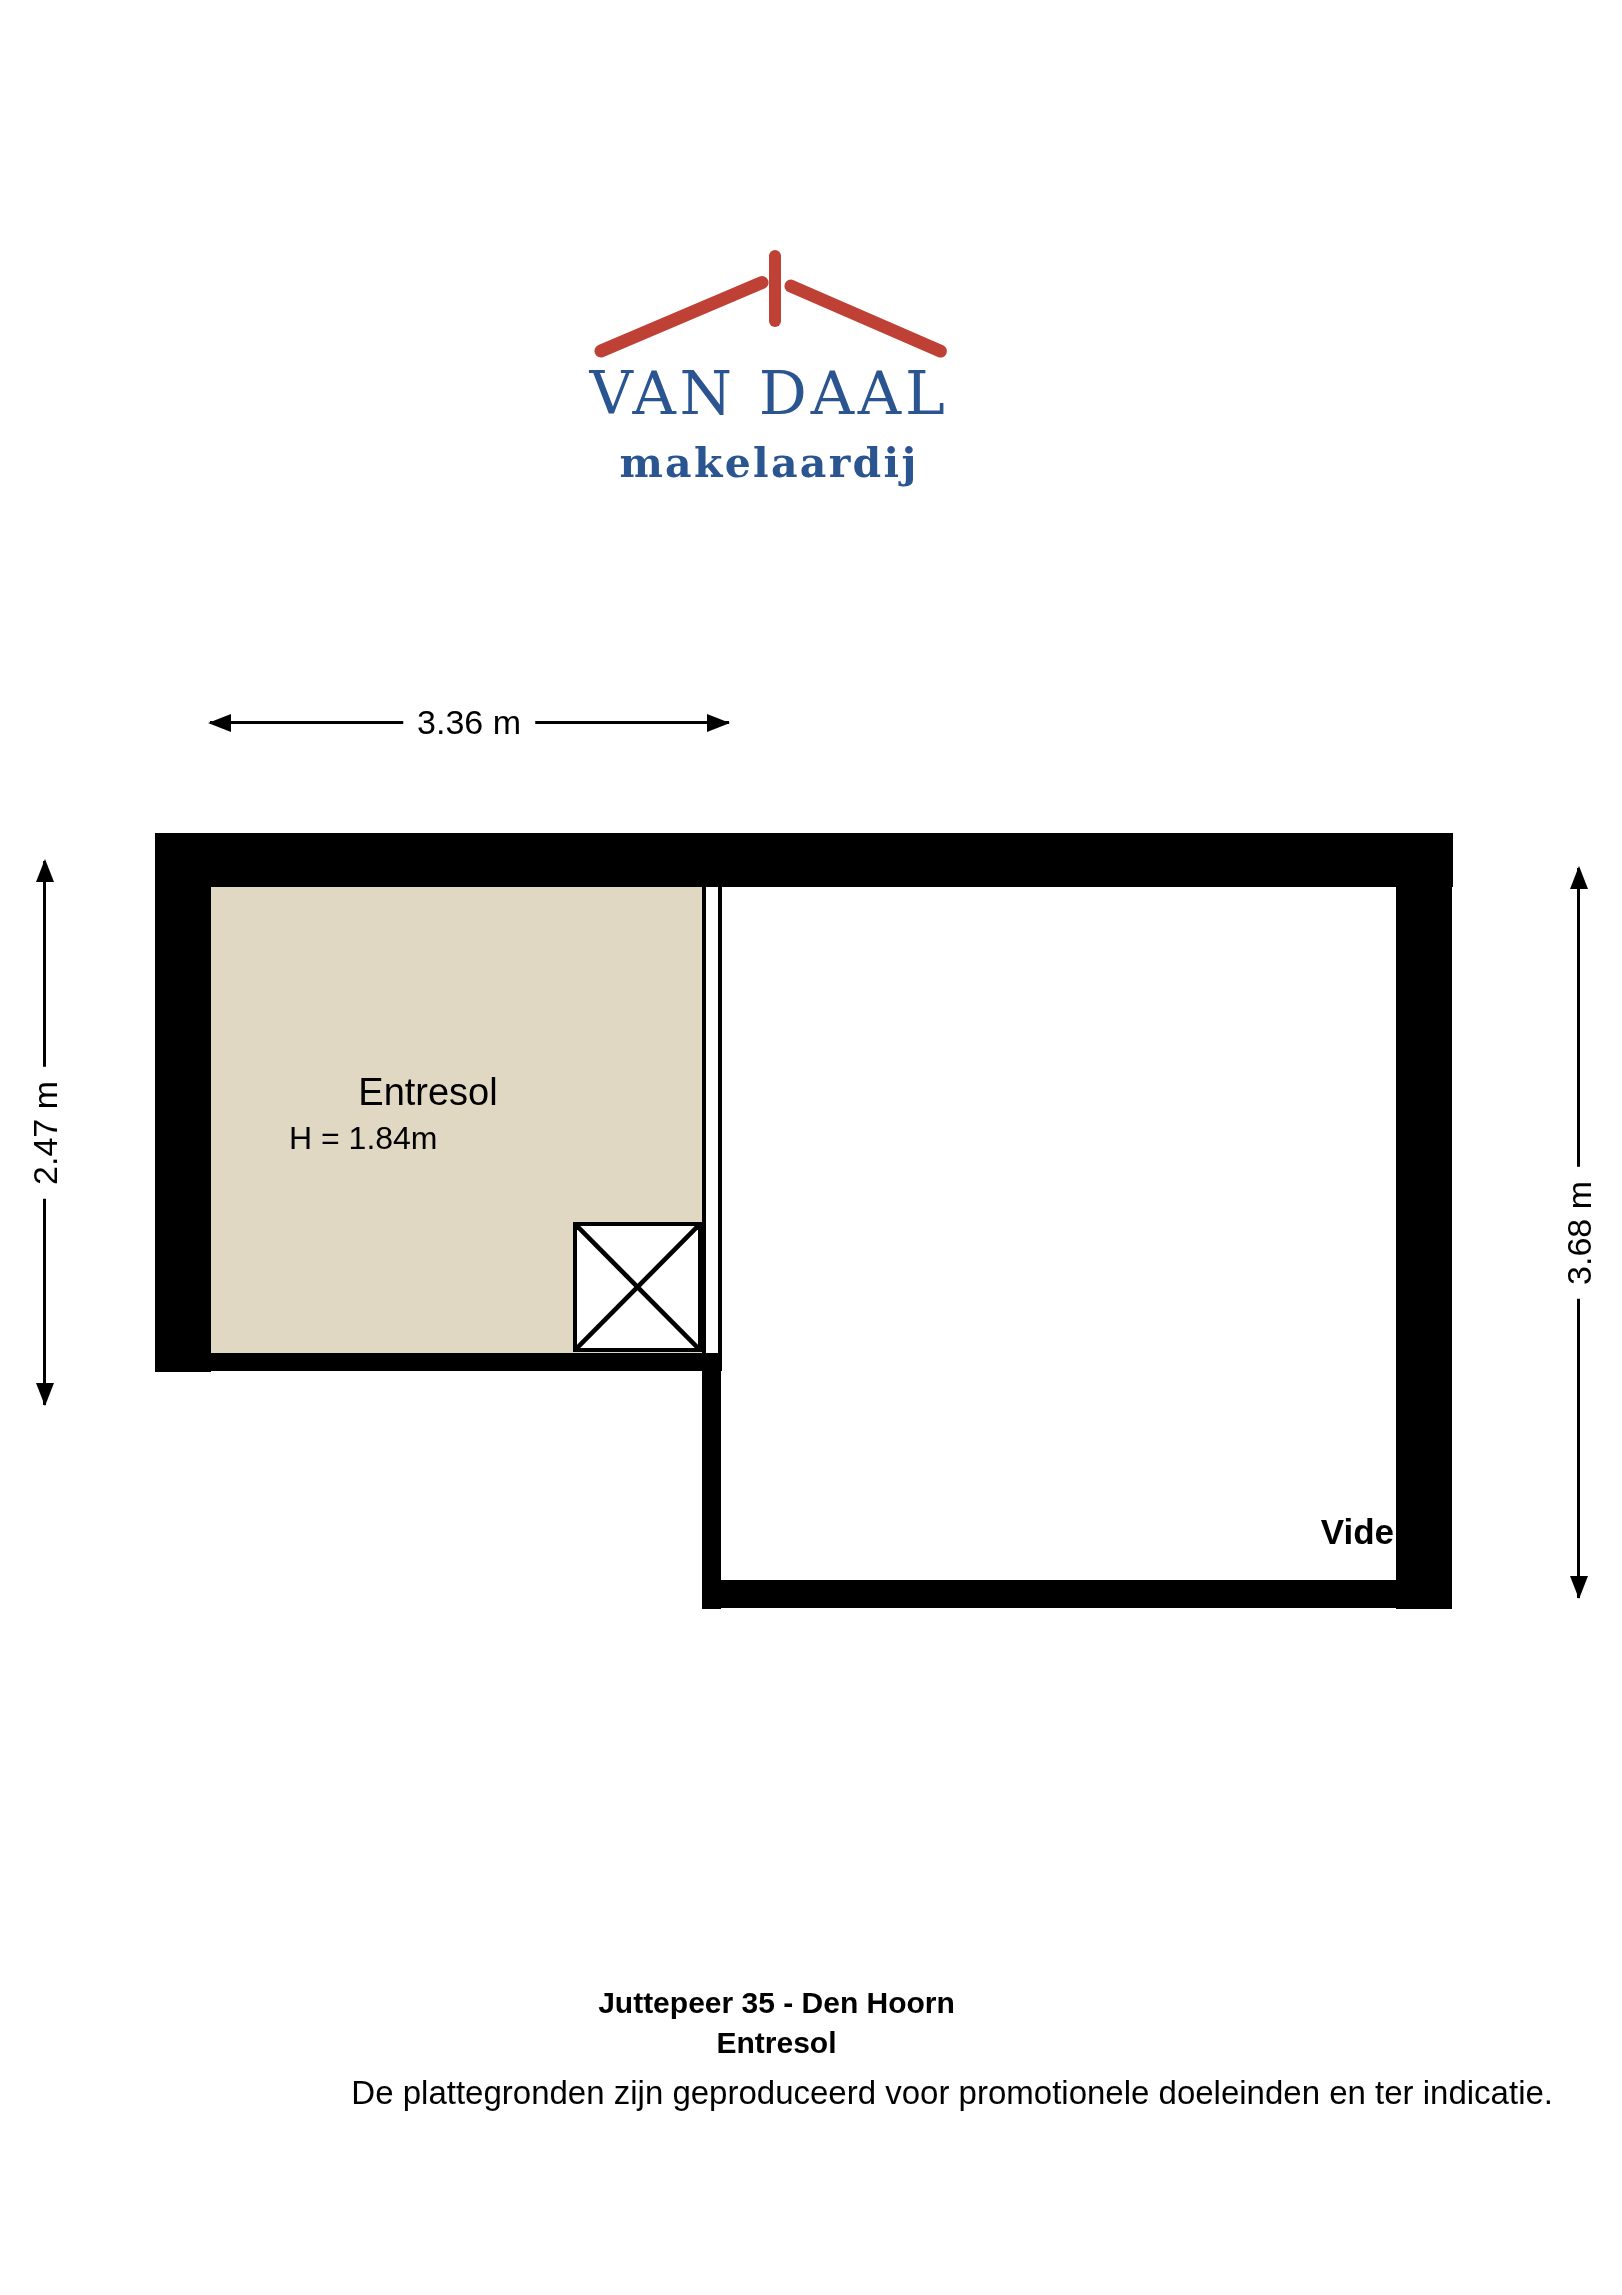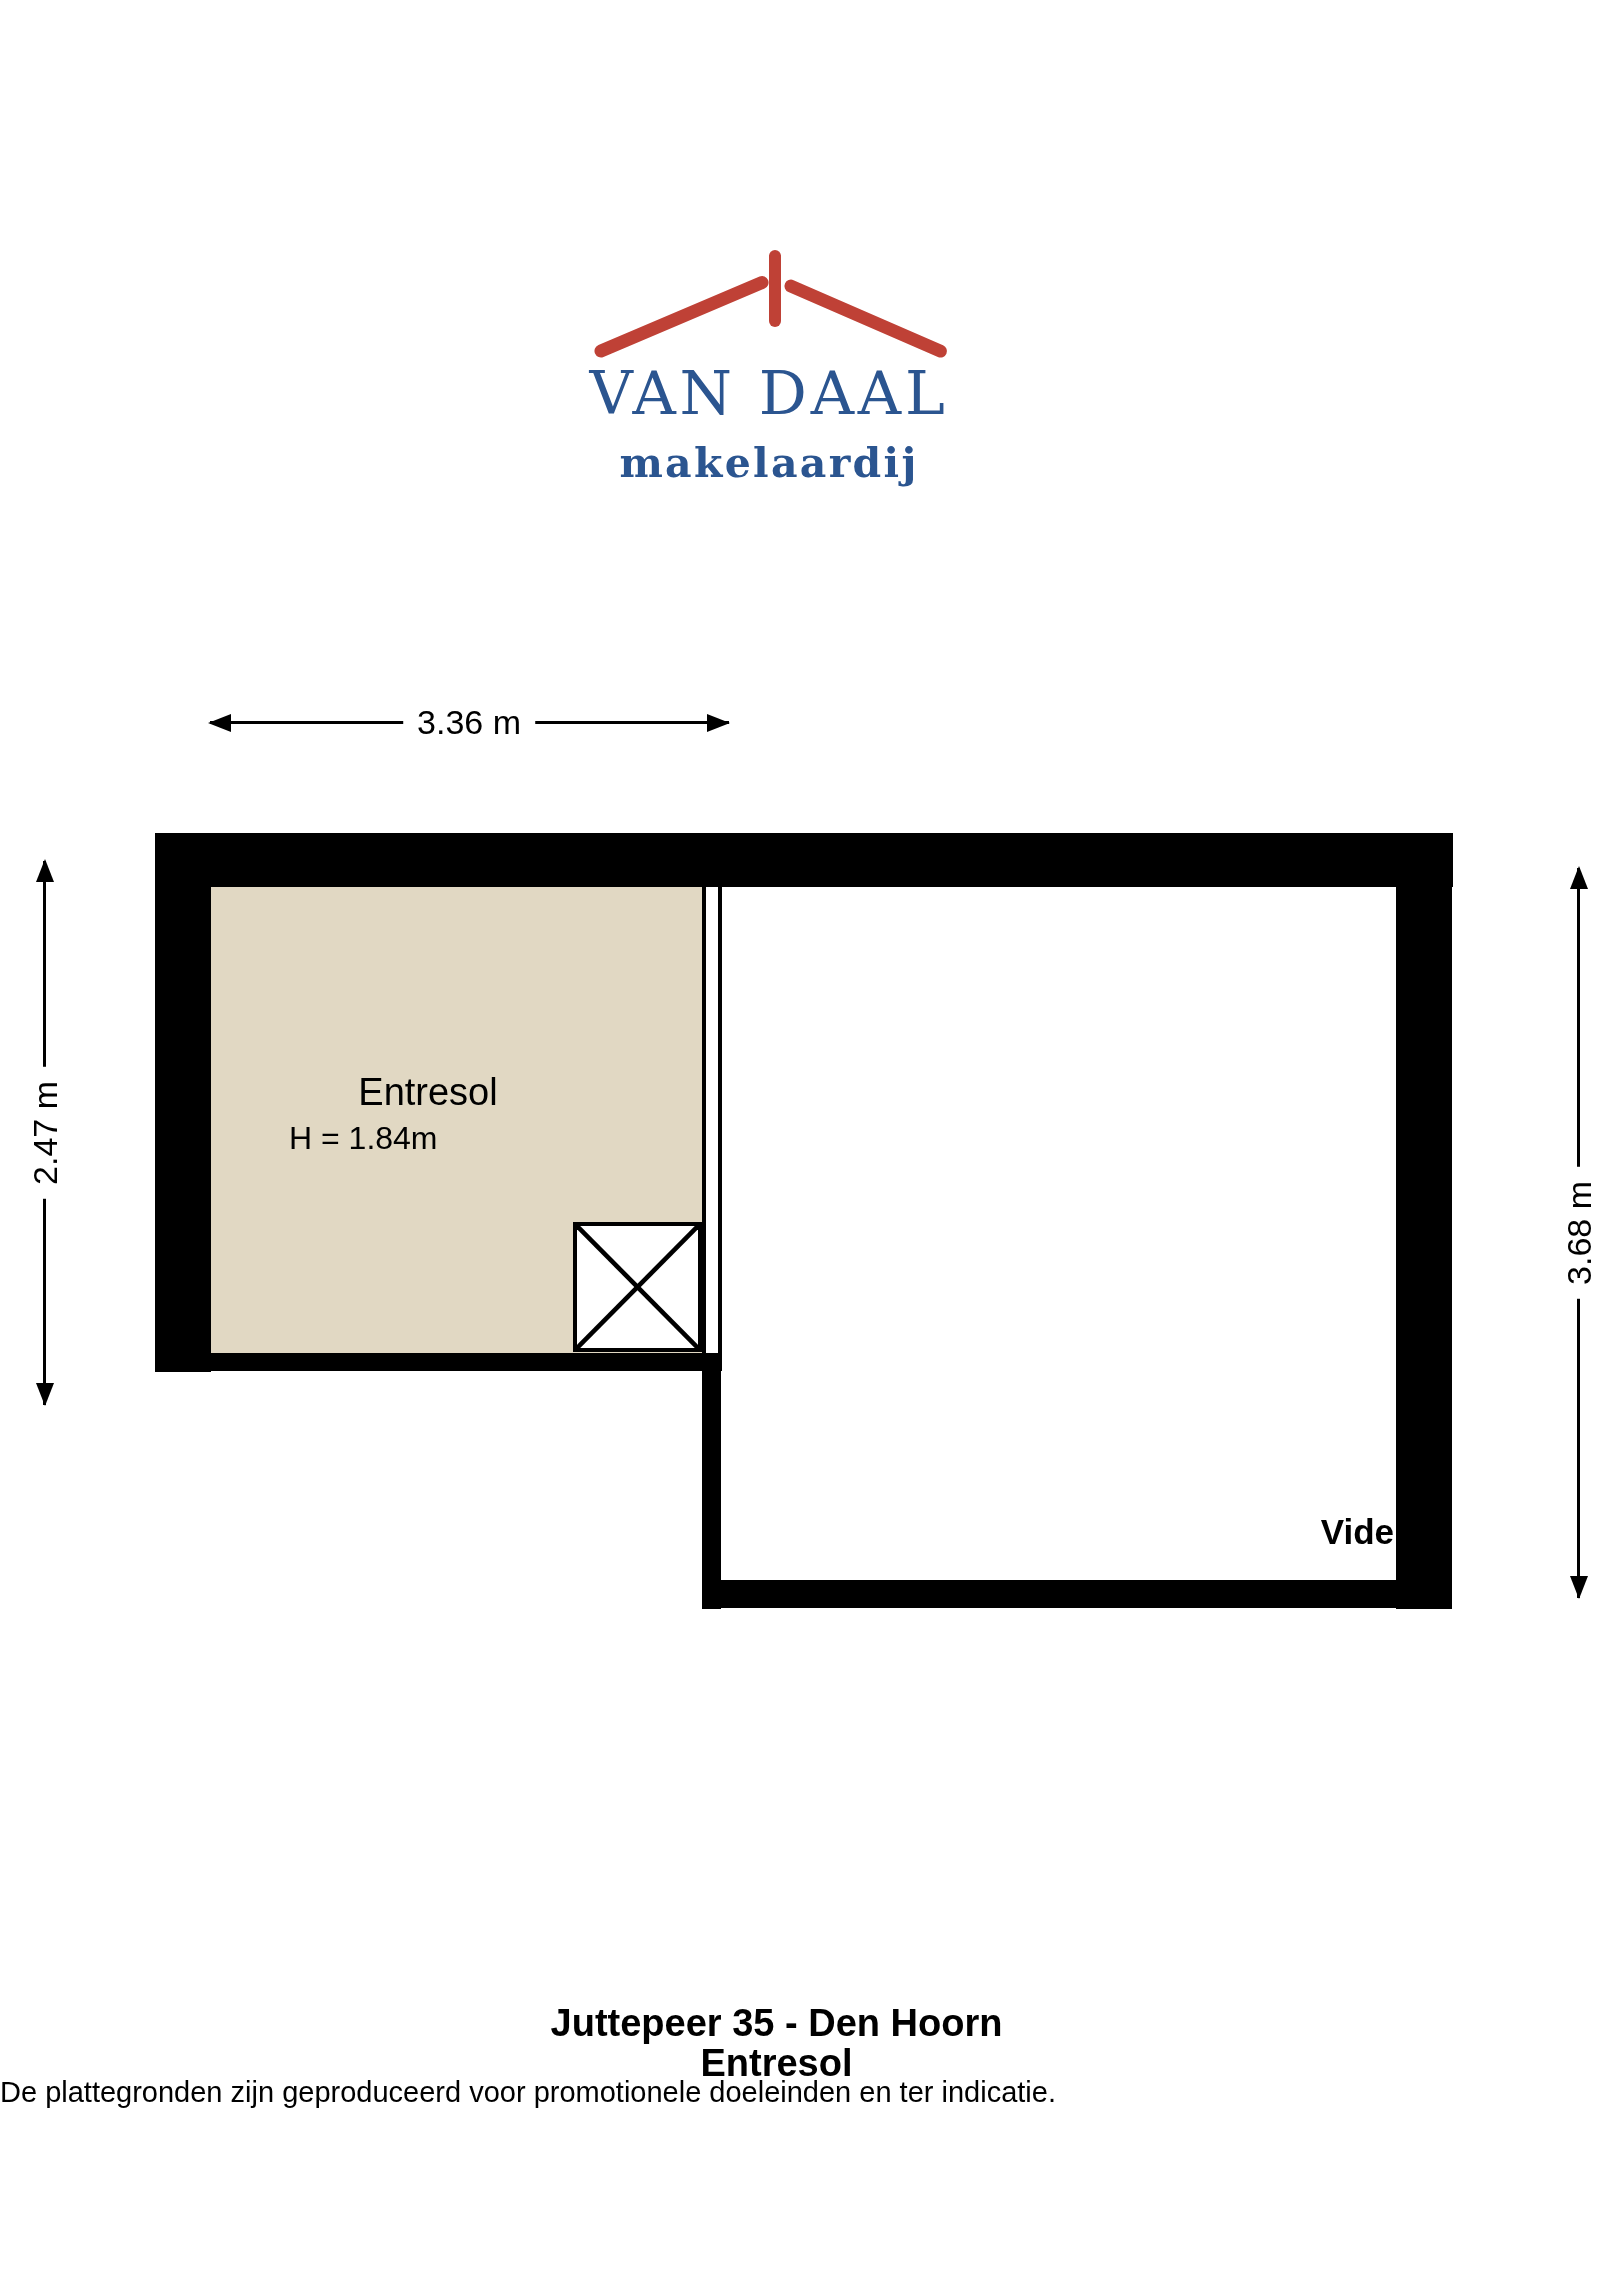--- a/index.html
+++ b/index.html
@@ -68,23 +68,23 @@
   .dim-v .dim-label{transform:translate(-50%,-50%) rotate(-90deg);}
 
   #dim-top{left:208px;top:612px;width:1196px;}
   #dim-entresol-w{left:208px;top:709px;width:522px;}
   #dim-vide-w{left:725px;top:1714px;width:677px;}
   #dim-entresol-h{left:31px;top:859px;height:547px;}
   #dim-vide-h{left:1565px;top:866px;height:733px;}
 
   
   #caption-title{left:0;top:1983px;width:1553px;text-align:center;font-weight:bold;
-    font-size:38px;line-height:40px;margin-top:20px;}
-  #caption-disclaimer{left:0;top:2075px;width:1553px;text-align:left;
-    font-size:29px;line-height:35px;}
+    font-size:30px;line-height:40px;}
+  #caption-disclaimer{left:0;top:2075px;width:1553px;text-align:right;
+    font-size:33px;line-height:35px;}
 </style>
 </head>
 <body>
 
 <div class="abs" style="left:0;top:0;width:1623px;height:536px;">
   <div class="abs" id="logo-roof-left"></div>
   <div class="abs" id="logo-roof-right"></div>
   <div class="abs" id="logo-chimney"></div>
   <div class="abs" id="logo-title">VAN DAAL</div>
   <div class="abs" id="logo-subtitle">makelaardij</div>

